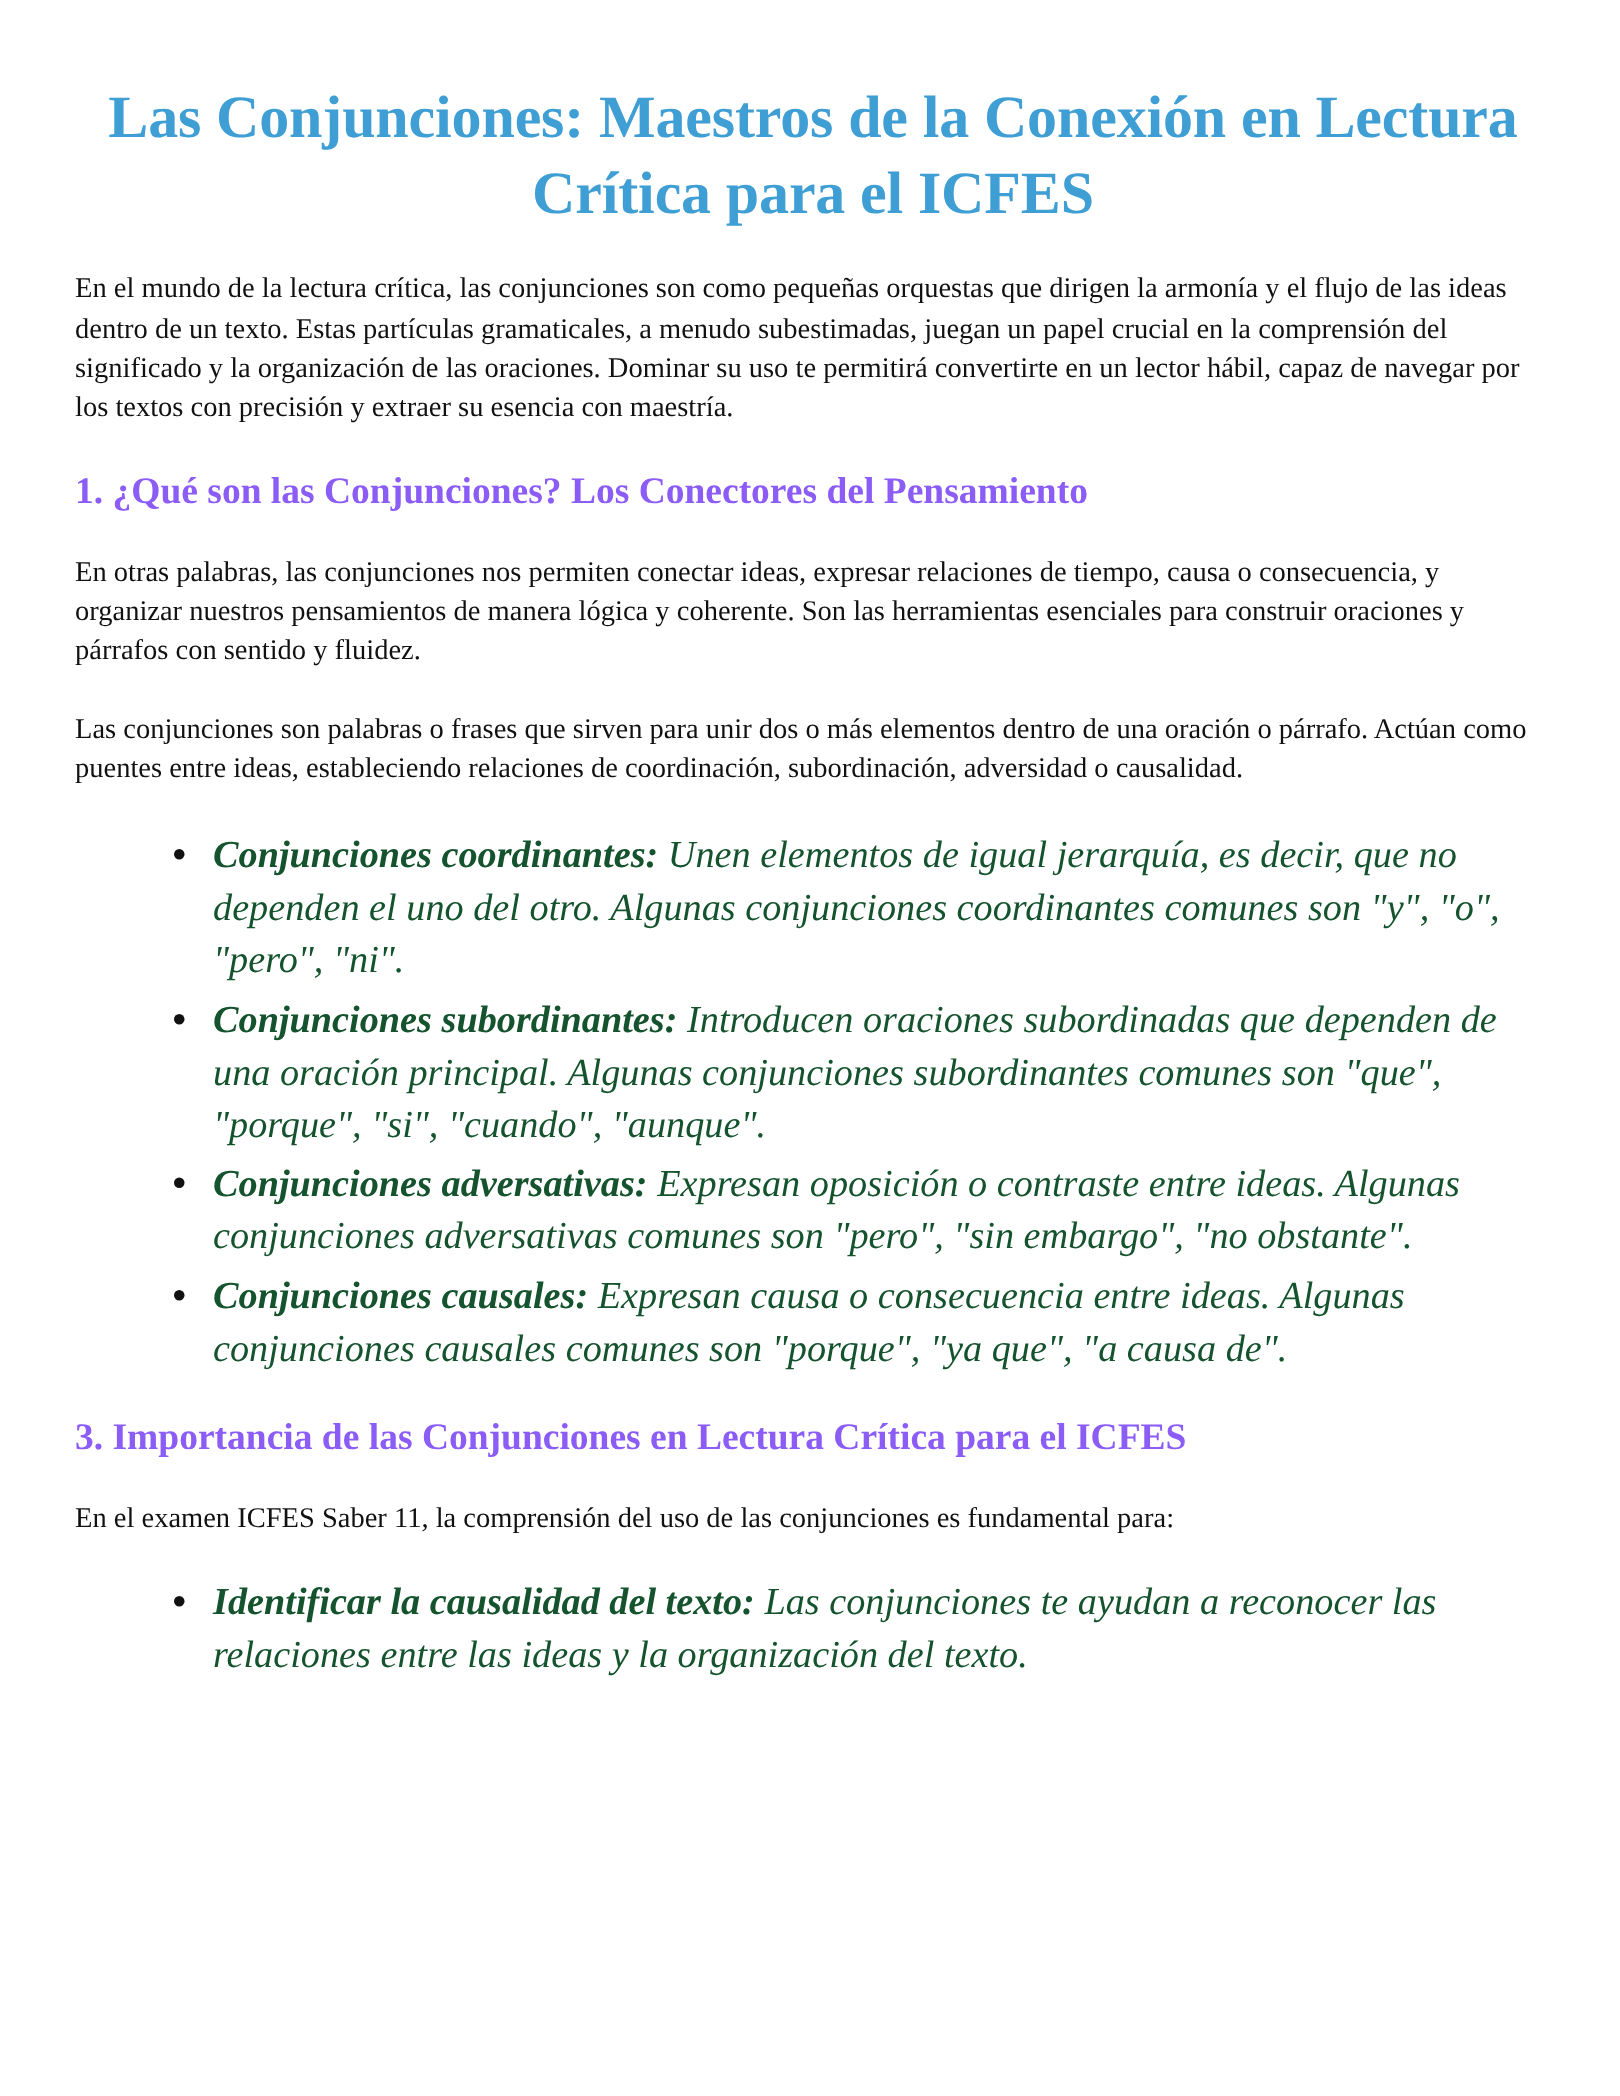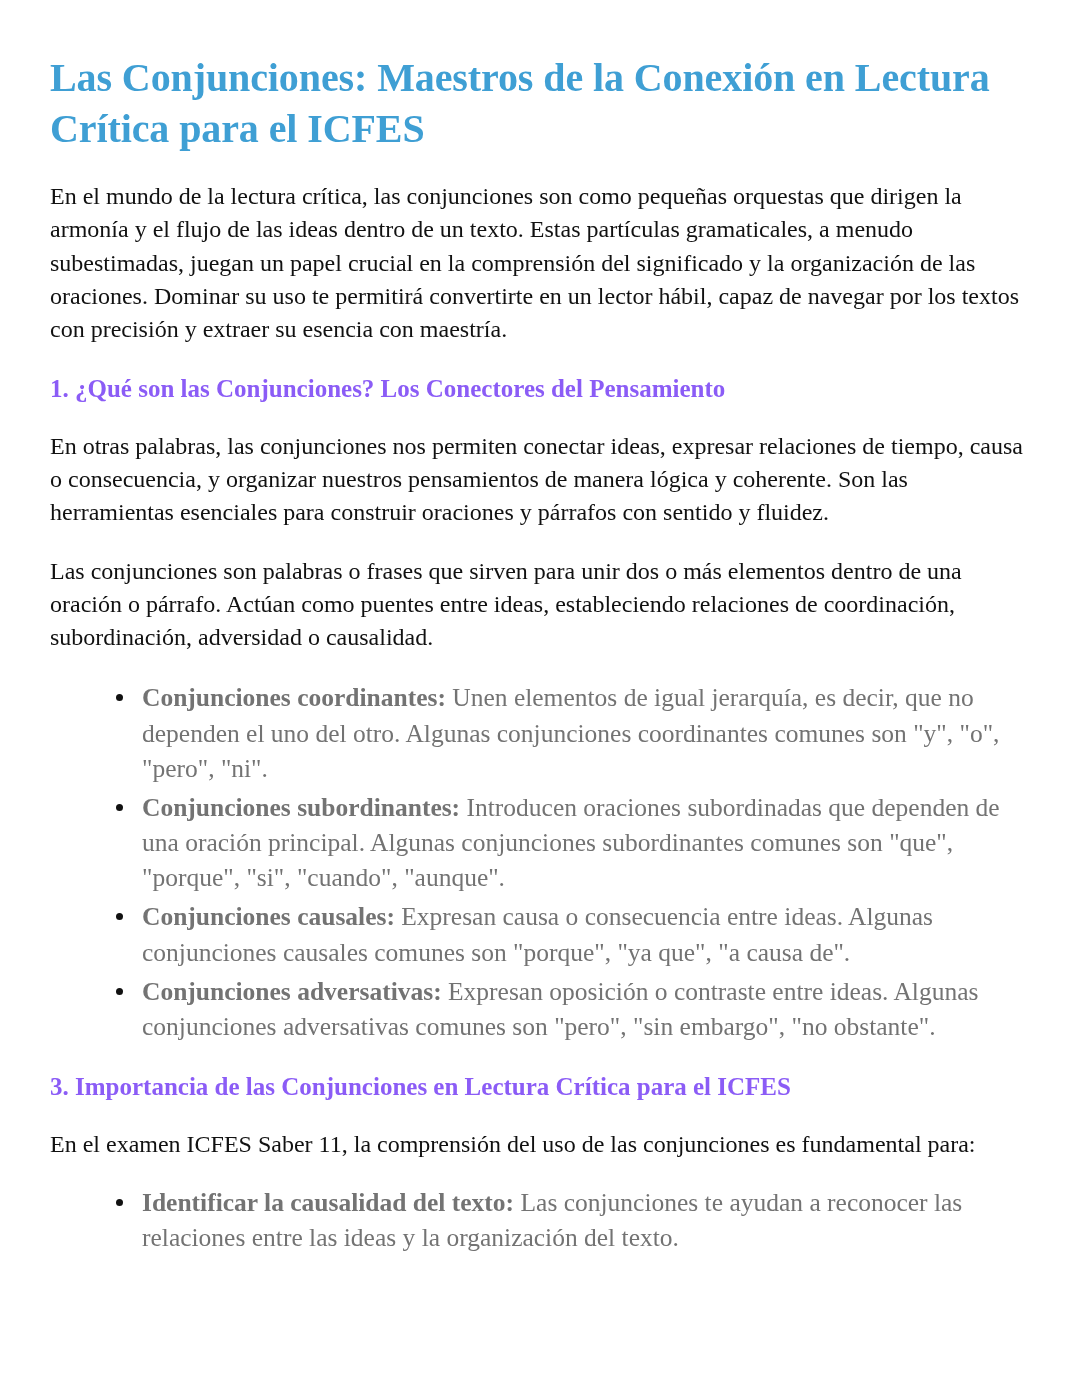--- a/index.html
+++ b/index.html
@@ -16,29 +16,30 @@
   }
   .page {
     box-sizing: border-box;
     width: 1080px;
     min-height: 1397px;
     padding: 52px 46px 40px 50px;
     background: #ffffff;
   }
   .doc-title {
     margin: 0 0 26px 0;
+    text-align: center;
     color: #3f9fd4;
     font-size: 40px;
     font-weight: bold;
     line-height: 1.28;
     letter-spacing: -0.1px;
   }
   .para {
     margin: 0 0 26px 0;
-    font-size: 24px;
+    font-size: 19px;
     line-height: 1.38;
     text-align: left;
     color: #111111;
   }
   .section-heading {
     margin: 0 0 24px 0;
     font-size: 25px;
     font-weight: bold;
     line-height: 1.35;
     color: #8b5cf6;
@@ -47,21 +48,22 @@
     margin: 0 0 26px 0;
     padding: 0 0 0 64px;
     list-style: none;
   }
   ul.bullets > li {
     position: relative;
     margin: 0 0 4px 0;
     padding: 0 0 0 28px;
     font-size: 25.5px;
     line-height: 1.38;
-    color: #737373;
+    color: #14532d;
+    font-style: italic;
   }
   ul.bullets > li::before {
     content: "";
     position: absolute;
     left: 2px;
     top: 14px;
     width: 7px;
     height: 7px;
     border-radius: 50%;
     background: #111111;
@@ -87,24 +89,24 @@
   <p class="para">Las conjunciones son palabras o frases que sirven para unir dos o más elementos dentro de una oración o párrafo. Actúan como puentes entre ideas, estableciendo relaciones de coordinación, subordinación, adversidad o causalidad.</p>
 
   <ul class="bullets">
     <li>
       <span class="lead">Conjunciones coordinantes:</span><span> Unen elementos de igual jerarquía, es decir, que no dependen el uno del otro. Algunas conjunciones coordinantes comunes son "y", "o", "pero", "ni".</span>
     </li>
     <li>
       <span class="lead">Conjunciones subordinantes:</span><span> Introducen oraciones subordinadas que dependen de una oración principal. Algunas conjunciones subordinantes comunes son "que", "porque", "si", "cuando", "aunque".</span>
     </li>
     <li>
-      <span class="lead">Conjunciones causales:</span><span> Expresan causa o consecuencia entre ideas. Algunas conjunciones causales comunes son "porque", "ya que", "a causa de".</span>
+      <span class="lead">Conjunciones adversativas:</span><span> Expresan oposición o contraste entre ideas. Algunas conjunciones adversativas comunes son "pero", "sin embargo", "no obstante".</span>
     </li>
     <li>
-      <span class="lead">Conjunciones adversativas:</span><span> Expresan oposición o contraste entre ideas. Algunas conjunciones adversativas comunes son "pero", "sin embargo", "no obstante".</span>
+      <span class="lead">Conjunciones causales:</span><span> Expresan causa o consecuencia entre ideas. Algunas conjunciones causales comunes son "porque", "ya que", "a causa de".</span>
     </li>
   </ul>
 
   <h2 class="section-heading">3. Importancia de las Conjunciones en Lectura Crítica para el ICFES</h2>
   <p class="para tight-para">En el examen ICFES Saber 11, la comprensión del uso de las conjunciones es fundamental para:</p>
   <ul class="bullets">
     <li>
       <span class="lead">Identificar la causalidad del texto:</span><span> Las conjunciones te ayudan a reconocer las relaciones entre las ideas y la organización del texto.</span>
     </li>
 

